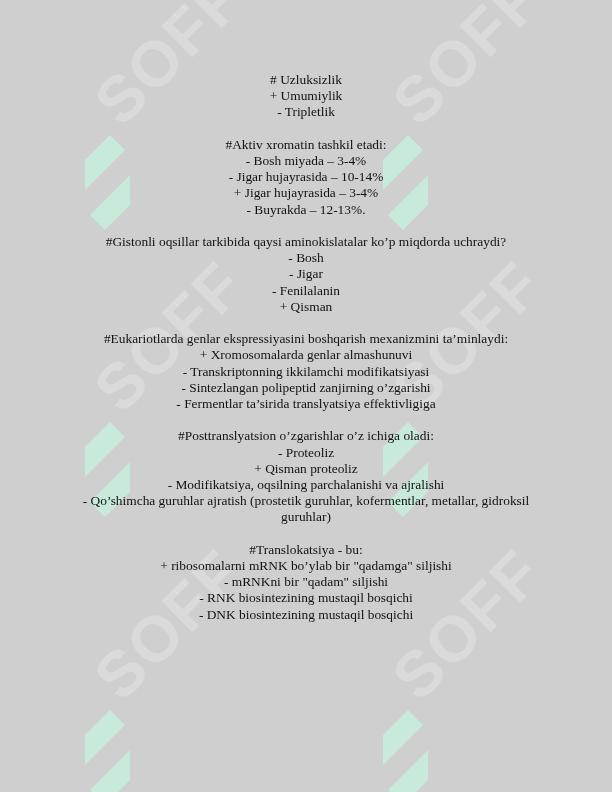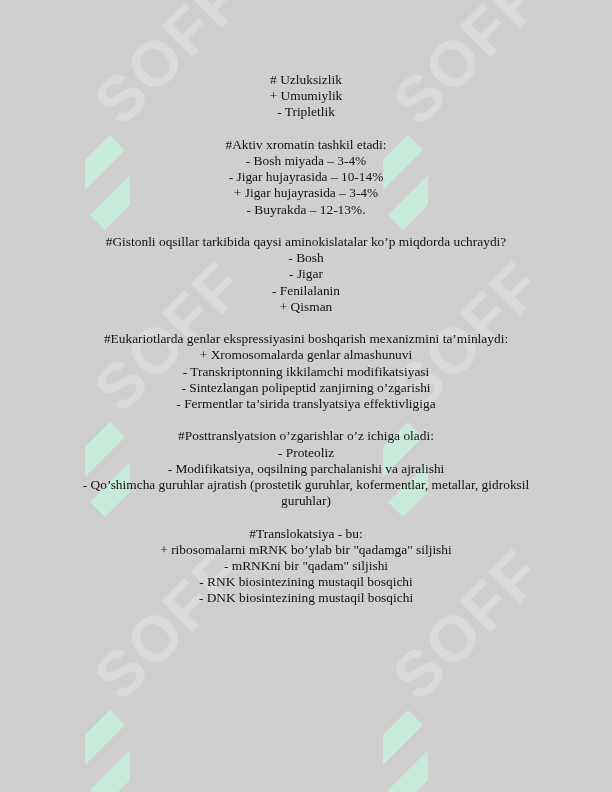--- a/index.html
+++ b/index.html
@@ -98,20 +98,21 @@
     <span class="line">#Eukariotlarda genlar ekspressiyasini boshqarish mexanizmini ta’minlaydi:</span>
     <span class="line">+ Xromosomalarda genlar almashunuvi</span>
     <span class="line">- Transkriptonning ikkilamchi modifikatsiyasi</span>
     <span class="line">- Sintezlangan polipeptid zanjirning o’zgarishi</span>
     <span class="line">- Fermentlar ta’sirida translyatsiya effektivligiga</span>
   </div>
 
   <div class="block">
     <span class="line">#Posttranslyatsion o’zgarishlar o’z ichiga oladi:</span>
     <span class="line">- Proteoliz</span>
+    <span class="line">+ Qisman proteoliz</span>
     <span class="line">- Modifikatsiya, oqsilning parchalanishi va ajralishi</span>
     <span class="line">- Qo’shimcha guruhlar ajratish (prostetik guruhlar, kofermentlar, metallar, gidroksil guruhlar)</span>
   </div>
 
   <div class="block">
     <span class="line">#Translokatsiya - bu:</span>
     <span class="line">+ ribosomalarni mRNK bo’ylab bir "qadamga" siljishi</span>
     <span class="line">- mRNKni bir "qadam" siljishi</span>
     <span class="line">- RNK biosintezining mustaqil bosqichi</span>
     <span class="line">- DNK biosintezining mustaqil bosqichi</span>

